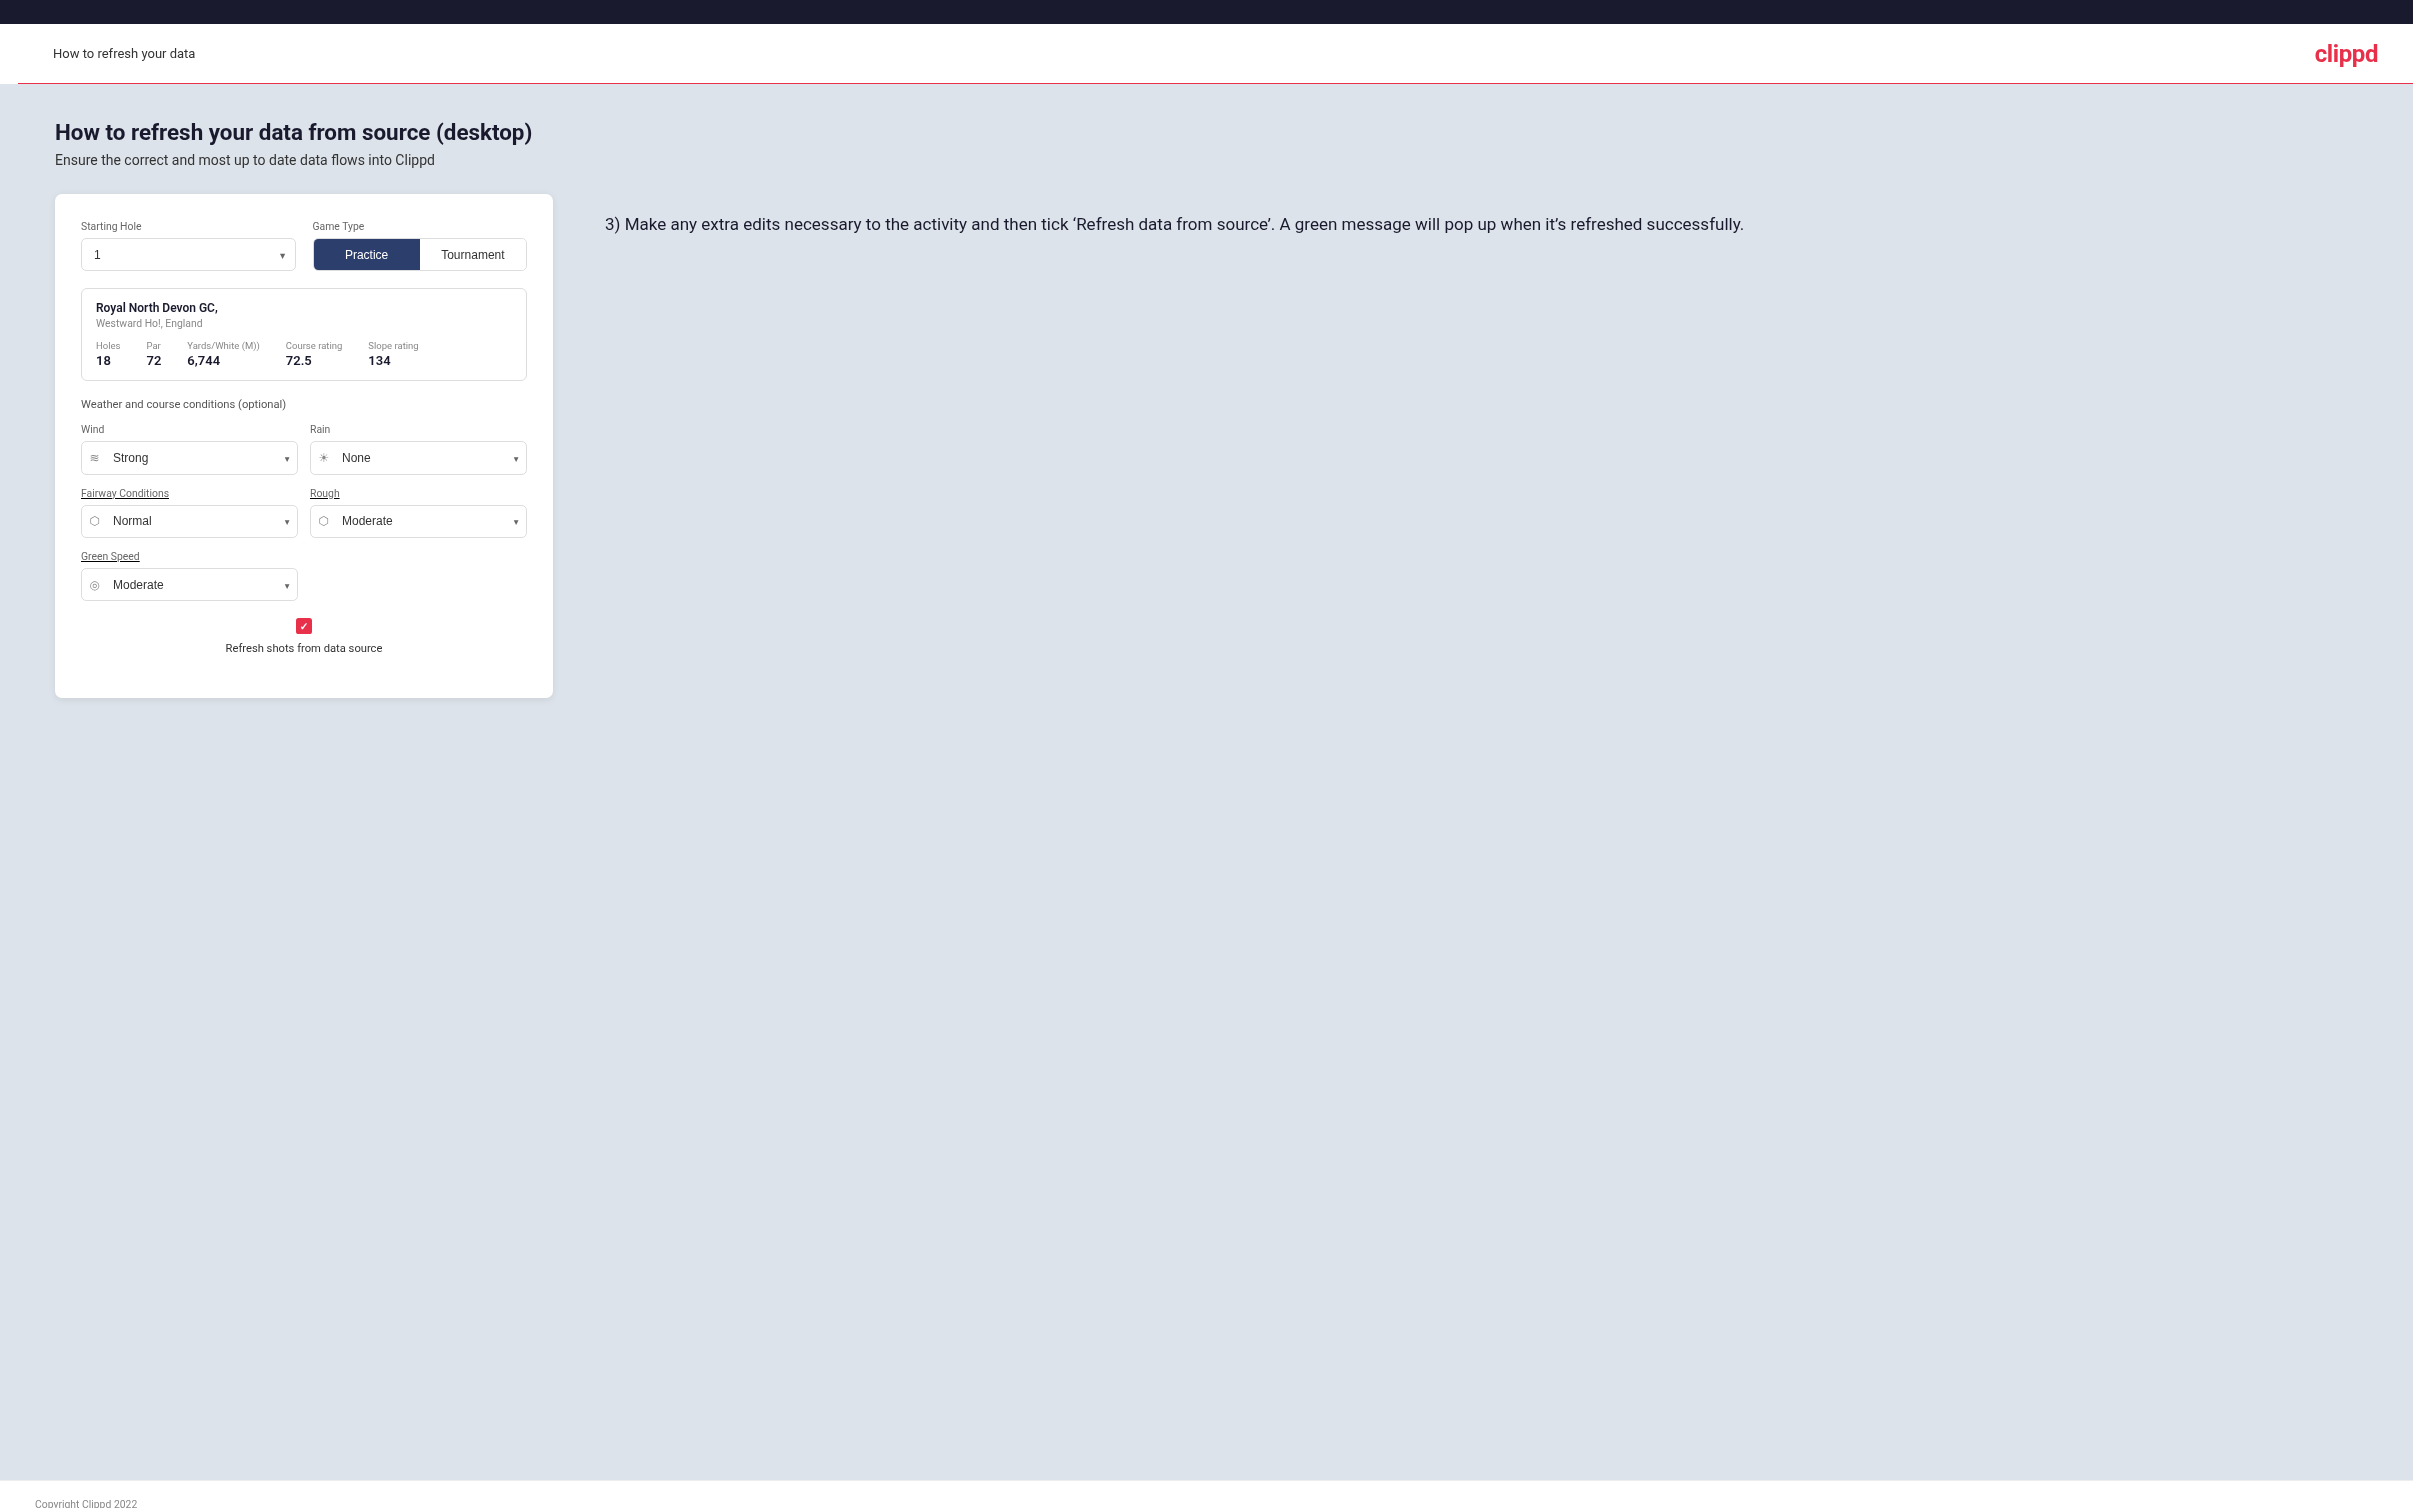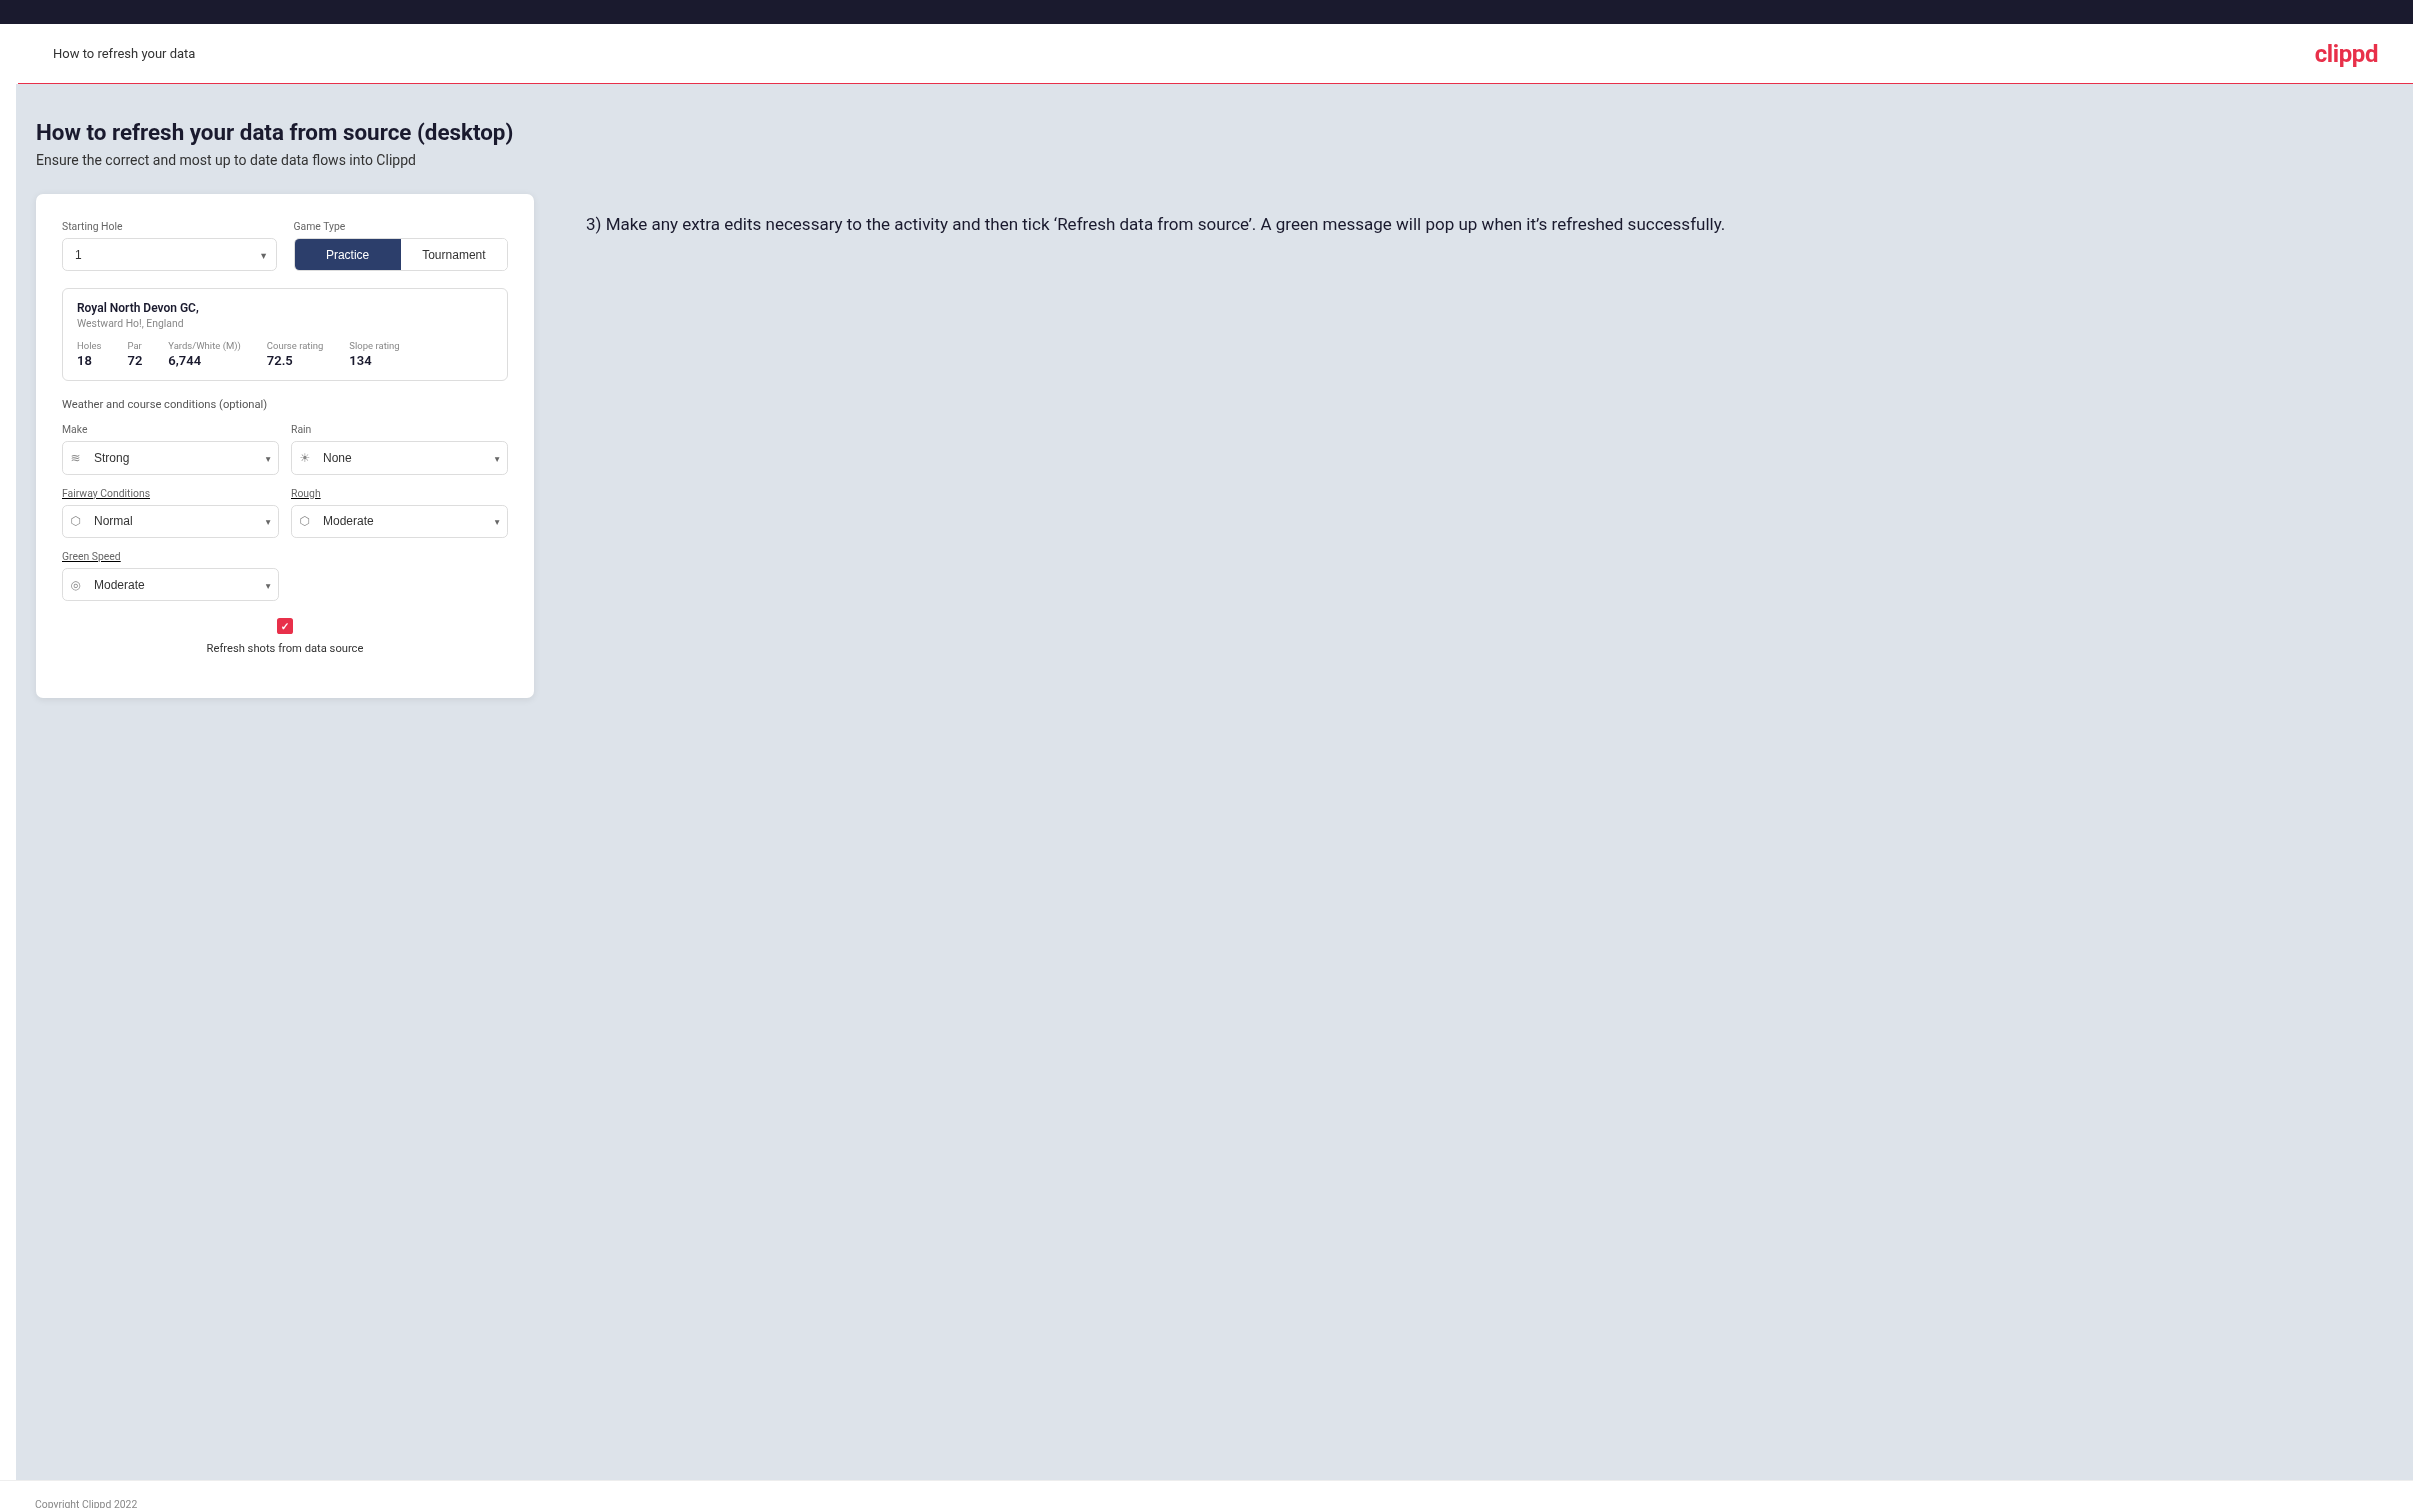--- a/index.html
+++ b/index.html
@@ -27,22 +27,21 @@
     .logo {
       font-size: 24px;
       font-weight: 700;
       color: #e8304a;
       letter-spacing: -0.4px;
     }
 
     .main-content {
       background: #dde3ea;
       min-height: calc(100vh - 112px);
-      padding: 35px 35px 26px 20px;
-      margin-left: 16px;
+      padding: 35px 35px 26px 55px;
     }
 
     .page-title {
       font-size: 22.4px;
       font-weight: 700;
       color: #1a1a2e;
       margin-bottom: 7px;
     }
 
     .page-subtitle {
@@ -371,21 +370,21 @@
             <span class="stat-label">Slope rating</span>
             <span class="stat-value">134</span>
           </div>
         </div>
       </div>
 
       <p class="section-label">Weather and course conditions (optional)</p>
 
       <div class="conditions-grid" style="margin-bottom:12px;">
         <div class="form-group">
-          <label class="form-label">Make</label>
+          <label class="form-label">Wind</label>
           <div class="select-with-icon">
             <span class="select-icon">≋</span>
             <select>
               <option>Strong</option>
             </select>
             <span class="chevron-icon">▾</span>
           </div>
         </div>
         <div class="form-group">
           <label class="form-label">Rain</label>

